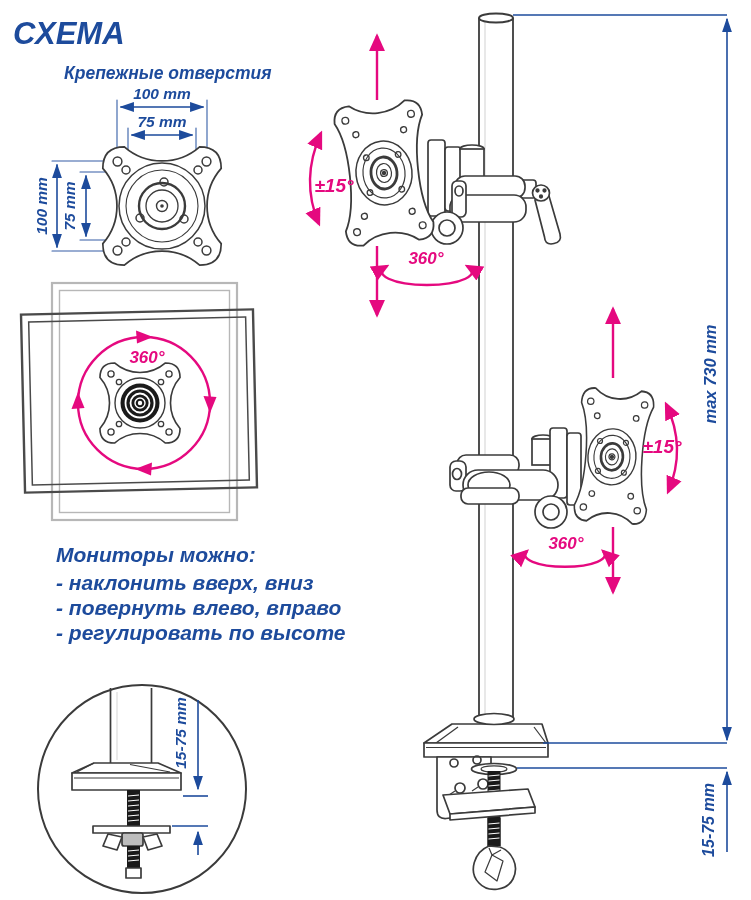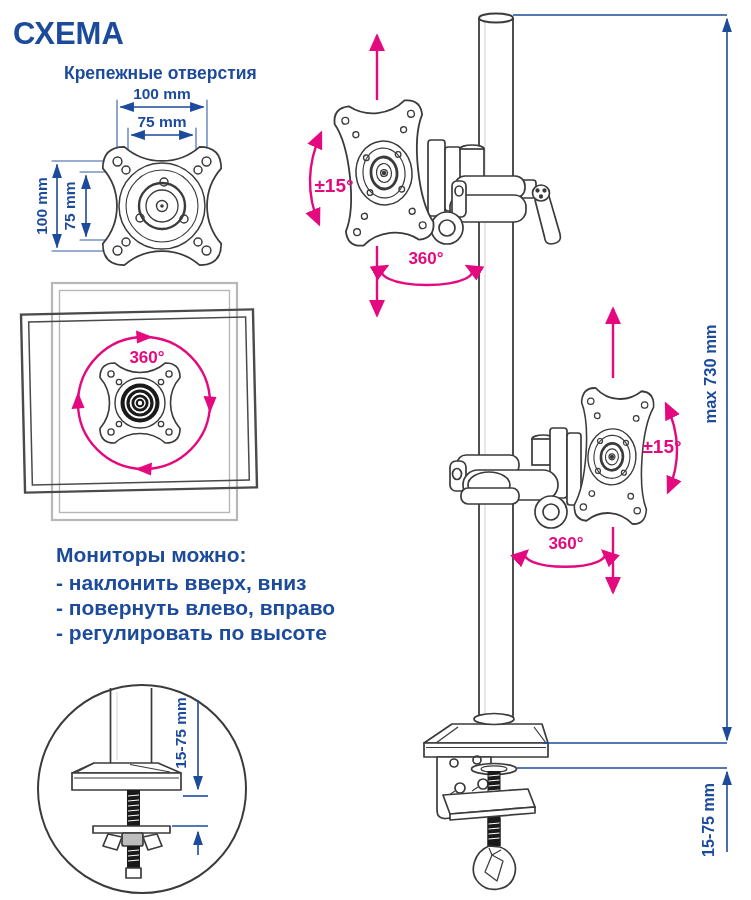--- a/index.html
+++ b/index.html
@@ -1,17 +1,17 @@
 <!DOCTYPE html>
 <html><head>
 <meta charset="utf-8">
 <style>
   html,body{margin:0;padding:0;background:#ffffff;}
   .page{position:relative;width:751px;height:900px;background:#ffffff;overflow:hidden;
-        font-family:"Liberation Sans","DejaVu Sans",sans-serif;}
+        font-family:"Liberation Sans","DejaVu Sans",sans-serif;font-style:italic;}
   svg text{font-family:"Liberation Sans","DejaVu Sans",sans-serif;}
   .blue-t{fill:#1d4b9c;font-weight:700;}
   .pink-t{fill:#e5097f;font-weight:700;}
 </style>
 </head>
 <body>
 
 <div class="page">
 <svg width="751" height="900" viewBox="0 0 751 900">
   <defs>

